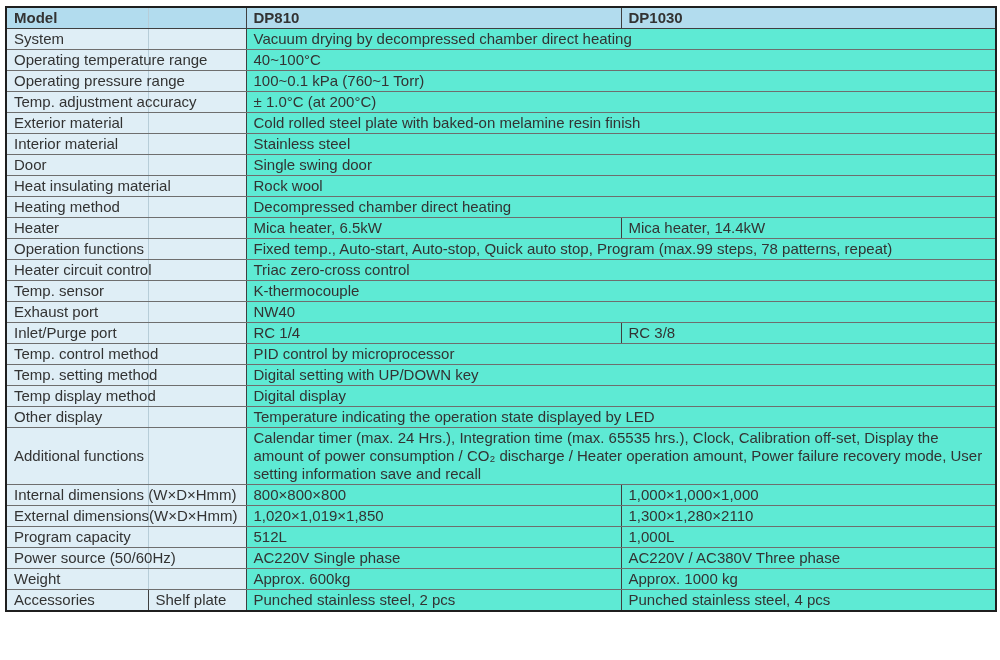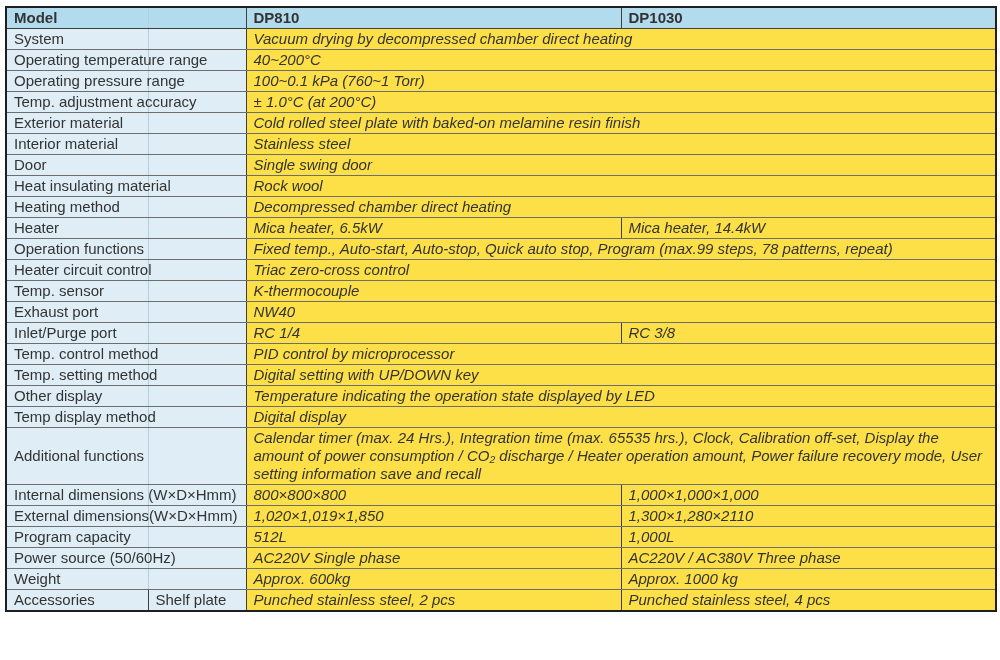--- a/index.html
+++ b/index.html
@@ -49,21 +49,21 @@
     background-image:linear-gradient(to right,
       rgba(0,0,0,0) 0px, rgba(0,0,0,0) 141px,
       var(--seam) 141px, var(--seam) 142px,
       rgba(0,0,0,0) 142px);
   }
   td.hdr{
     background-color:var(--header-bg);
     font-weight:bold;
   }
   thead td{border-bottom-color:var(--vborder);height:21px;}
-  td.val{background:#fde047;font-style:italic;}
+  td.val{background:#5eead4;}
 </style>
 </head>
 <body>
 
 <div class="page">
   <table class="spec">
     <colgroup>
       <col class="c0">
         <col class="c1">
         <col class="c2">
@@ -76,21 +76,21 @@
         <td class="hdr">DP1030</td>
       </tr>
     </thead>
     <tbody id="spec-body">
         <tr>
           <td class="lbl seam" colspan="2">System</td>
           <td class="val" colspan="2">Vacuum drying by decompressed chamber direct heating</td>
         </tr>
         <tr>
           <td class="lbl seam" colspan="2">Operating temperature range</td>
-          <td class="val" colspan="2">40~200°C</td>
+          <td class="val" colspan="2">40~100°C</td>
         </tr>
         <tr>
           <td class="lbl seam" colspan="2">Operating pressure range</td>
           <td class="val" colspan="2">100~0.1 kPa (760~1 Torr)</td>
         </tr>
         <tr>
           <td class="lbl seam" colspan="2">Temp. adjustment accuracy</td>
           <td class="val" colspan="2">± 1.0°C (at 200°C)</td>
         </tr>
         <tr>
@@ -141,26 +141,26 @@
         </tr>
         <tr>
           <td class="lbl seam" colspan="2">Temp. control method</td>
           <td class="val" colspan="2">PID control by microprocessor</td>
         </tr>
         <tr>
           <td class="lbl seam" colspan="2">Temp. setting method</td>
           <td class="val" colspan="2">Digital setting with UP/DOWN key</td>
         </tr>
         <tr>
+          <td class="lbl seam" colspan="2">Temp display method</td>
+          <td class="val" colspan="2">Digital display</td>
+        </tr>
+        <tr>
           <td class="lbl seam" colspan="2">Other display</td>
           <td class="val" colspan="2">Temperature indicating the operation state displayed by LED</td>
-        </tr>
-        <tr>
-          <td class="lbl seam" colspan="2">Temp display method</td>
-          <td class="val" colspan="2">Digital display</td>
         </tr>
         <tr>
           <td class="lbl seam" colspan="2">Additional functions</td>
           <td class="val" colspan="2">Calendar timer (max. 24 Hrs.), Integration time (max. 65535 hrs.), Clock, Calibration off-set, Display the amount of power consumption / CO₂ discharge / Heater operation amount, Power failure recovery mode, User setting information save and recall</td>
         </tr>
         <tr>
           <td class="lbl seam" colspan="2">Internal dimensions (W×D×Hmm)</td>
           <td class="val">800×800×800</td>
           <td class="val">1,000×1,000×1,000</td>
         </tr>

